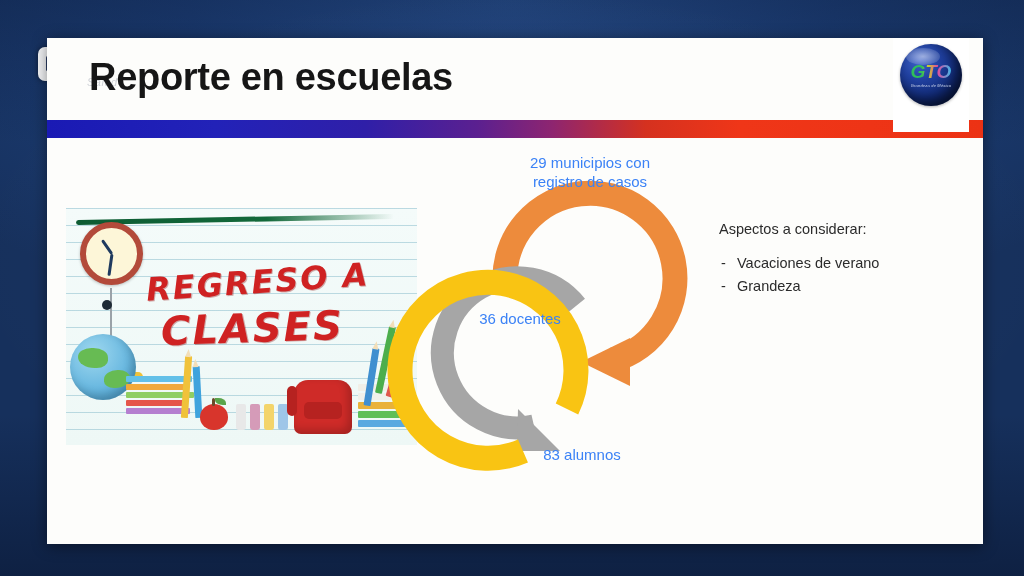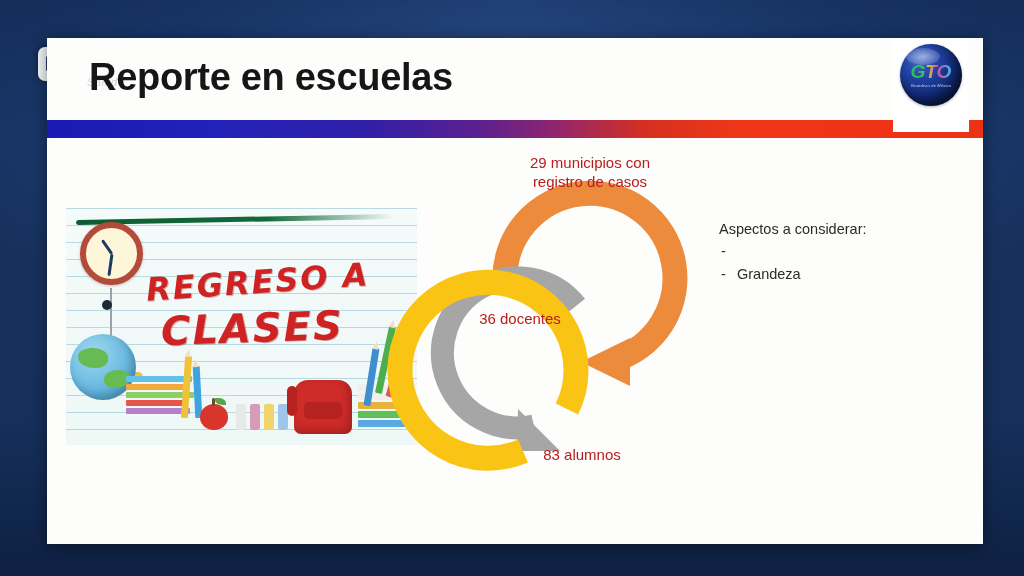--- a/index.html
+++ b/index.html
@@ -224,33 +224,33 @@
   .books-r i:nth-child(4){ background:#5fbf58; width:52px;}
   .books-r i:nth-child(5){ background:#5aa9e0; width:55px;}
   
   .pc3{ left:316px; top:118px; height:68px; background:#4cae4c; transform:rotate(12deg);}
   .pc4{ left:328px; top:128px; height:62px; background:#e0574c; transform:rotate(16deg);}
   .pc5{ left:302px; top:140px; height:58px; background:#3f8fd0; transform:rotate(9deg);}
 
   
   .diagram{ position:absolute; left:0; top:0; width:936px; height:506px; pointer-events:none;}
   .ring-label{
-    position:absolute; text-align:center; color:#b91c1c;
+    position:absolute; text-align:center; color:#3b82f6;
     font-size:15px; line-height:1.25; font-family:"Liberation Sans", sans-serif;
   }
   .lbl-orange{ left:468px; top:116px; width:150px; }
   .lbl-gray{   left:398px; top:272px; width:150px; }
   .lbl-yellow{ left:460px; top:408px; width:150px; }
 
   
   .aspects{
     position:absolute; left:672px; top:180px; width:230px;
     color:#2b2b2b; font-size:14.5px; line-height:1.55;
   }
-  .aspects .hdr{ margin-bottom:0; }
+  .aspects .hdr{ margin-bottom:12px; }
   .aspects ul{ list-style:none; }
   .aspects li{ display:flex; gap:9px; padding-left:2px; }
   .aspects li .dash{ width:7px; }
 </style>
 </head>
 <body>
 
 <div class="bg-vignette"></div>
 
 <div class="slide-tab"></div>
@@ -336,20 +336,21 @@
 
   <div class="ring-label lbl-orange">29 municipios con registro de casos</div>
   <div class="ring-label lbl-gray">36 docentes</div>
   <div class="ring-label lbl-yellow">83 alumnos</div>
 
   <div class="aspects">
     <div class="hdr">Aspectos a considerar:</div>
     <ul>
       <li>
         <span class="dash">-</span>
+        <span>Vacaciones de verano</span>
       </li>
       <li>
         <span class="dash">-</span>
         <span>Grandeza</span>
       </li>
     </ul>
   </div>
 
 </div>
 

